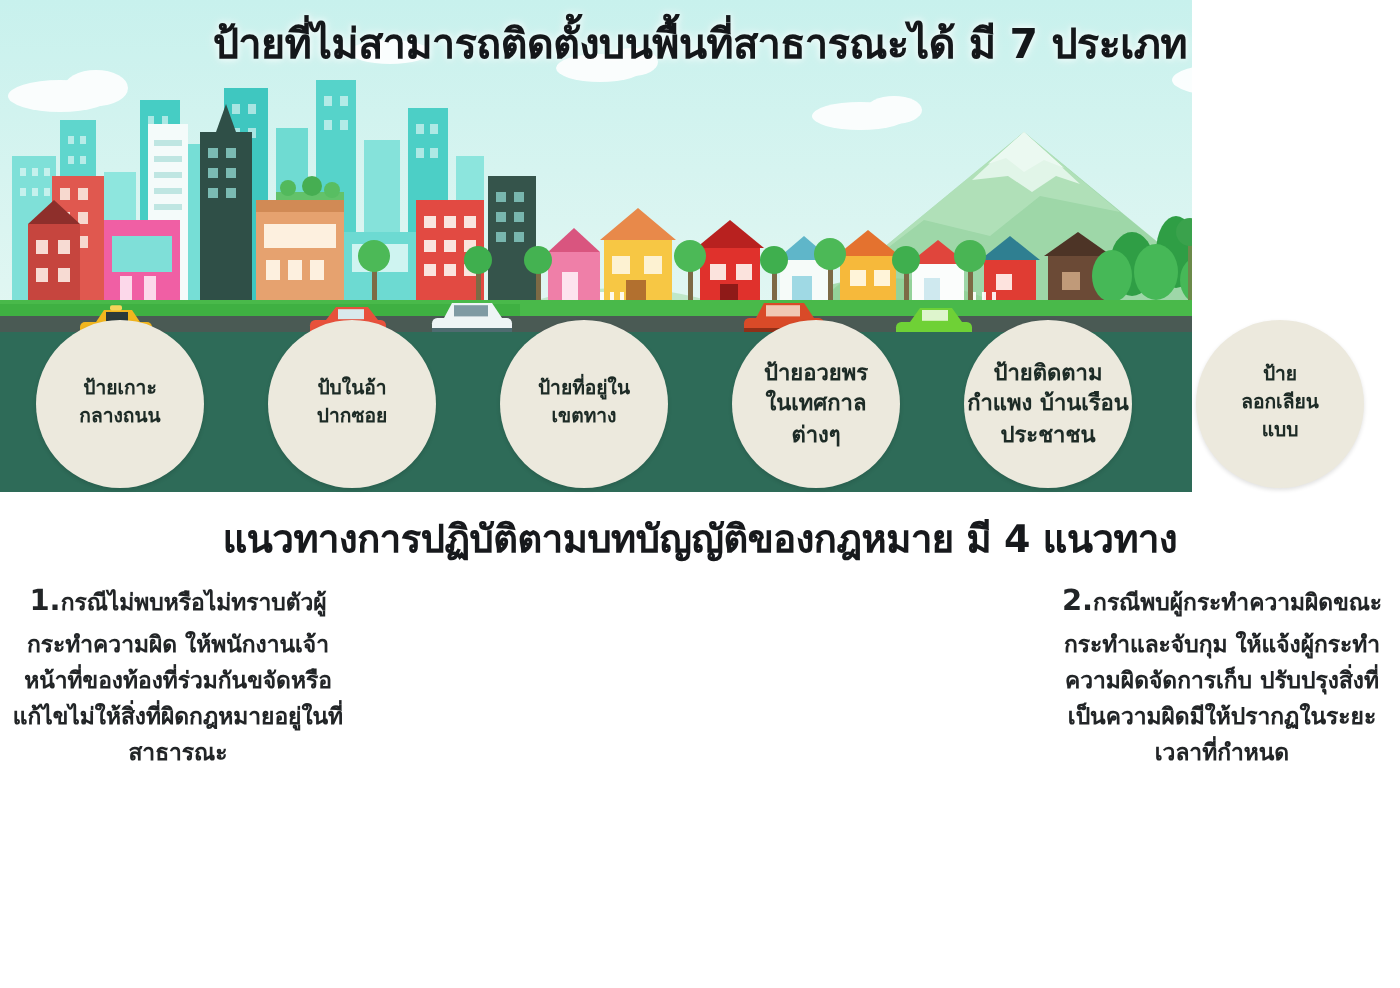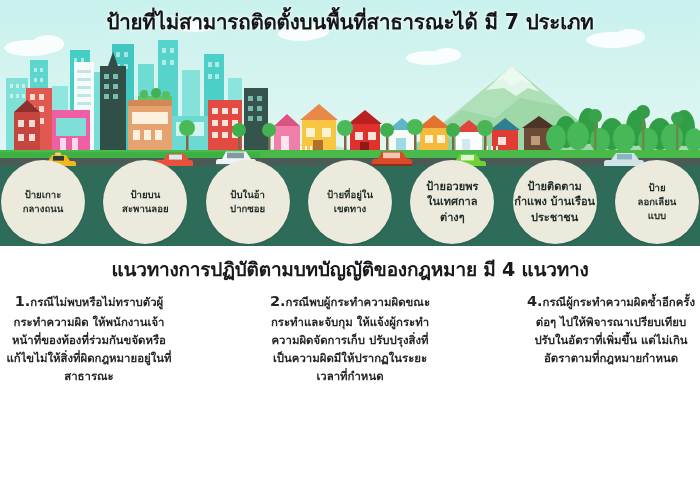--- a/index.html
+++ b/index.html
@@ -6,21 +6,21 @@
   html, body {
     width:700px; height:494px;
     font-family:"DejaVu Sans", sans-serif;
     background:#ffffff;
     overflow:hidden;
   }
   #page { position:relative; width:700px; height:494px; background:#fff; }
 
   
   .hero {
-    position:absolute; left:0; top:0; width:700px; height:246px;
+    position:absolute; left:0; top:0; width:596px; height:246px;
     overflow:hidden;
     background:linear-gradient(#cdf2ee 0%, #d9f4f0 40%, #e2f6f2 100%);
   }
   .hero-svg { position:absolute; left:0; top:0; width:700px; height:246px; display:block; }
 
   .title-band {
     position:absolute; left:0; top:4px; width:700px; height:34px;
     display:flex; align-items:center; justify-content:center;
     z-index:6;
   }
@@ -32,21 +32,21 @@
 
   
   .band {
     position:absolute; left:0; top:166px; width:700px; height:80px;
     background:#2e6b58; z-index:5;
   }
   .badges {
     position:absolute; left:0; top:160px; width:700px; height:90px;
     z-index:7;
     display:flex; align-items:flex-start; justify-content:space-between;
-    padding:0 1px;
+    padding:0 18px;
   }
   .badge {
     width:84px; height:84px; border-radius:50%;
     background:#ece9dd;
     display:flex; flex-direction:column; align-items:center; justify-content:center;
     text-align:center; padding:4px 3px;
     box-shadow:0 1px 2px rgba(0,0,0,.12);
   }
   .badge span {
     display:block; font-size:9.6px; line-height:1.45;
@@ -434,24 +434,20 @@
 
     <div class="band"></div>
   </div>
 
   <div class="badges">
     <div class="badge">
       <span>ป้ายเกาะ</span>
       <span>กลางถนน</span>
     </div>
     <div class="badge">
-      <span>ป้ายบน</span>
-      <span>สะพานลอย</span>
-    </div>
-    <div class="badge">
       <span>ป้บในอ้า</span>
       <span>ปากซอย</span>
     </div>
     <div class="badge">
       <span>ป้ายที่อยู่ใน</span>
       <span>เขตทาง</span>
     </div>
     <div class="badge small">
       <span>ป้ายอวยพร</span>
       <span>ในเทศกาล</span>
@@ -472,19 +468,16 @@
   <div class="lower">
     <div class="sub-head">แนวทางการปฏิบัติตามบทบัญญัติของกฎหมาย มี 4 แนวทาง</div>
 
     <div class="cols">
       <div class="col">
         <span class="num">1.</span><span>กรณีไม่พบหรือไม่ทราบตัวผู้กระทำความผิด ให้พนักงานเจ้าหน้าที่ของท้องที่ร่วมกันขจัดหรือแก้ไขไม่ให้สิ่งที่ผิดกฎหมายอยู่ในที่สาธารณะ</span>
       </div>
       <div class="col">
         <span class="num">2.</span><span>กรณีพบผู้กระทำความผิดขณะกระทำและจับกุม ให้แจ้งผู้กระทำความผิดจัดการเก็บ ปรับปรุงสิ่งที่เป็นความผิดมีให้ปรากฏในระยะเวลาที่กำหนด</span>
       </div>
-      <div class="col">
-        <span class="num">4.</span><span>กรณีผู้กระทำความผิดซ้ำอีกครั้ง ต่อๆ ไปให้พิจารณาเปรียบเทียบปรับในอัตราที่เพิ่มขึ้น แต่ไม่เกินอัตราตามที่กฎหมายกำหนด</span>
-      </div>
     </div>
   </div>
 
 </div>
 
 </body></html>

